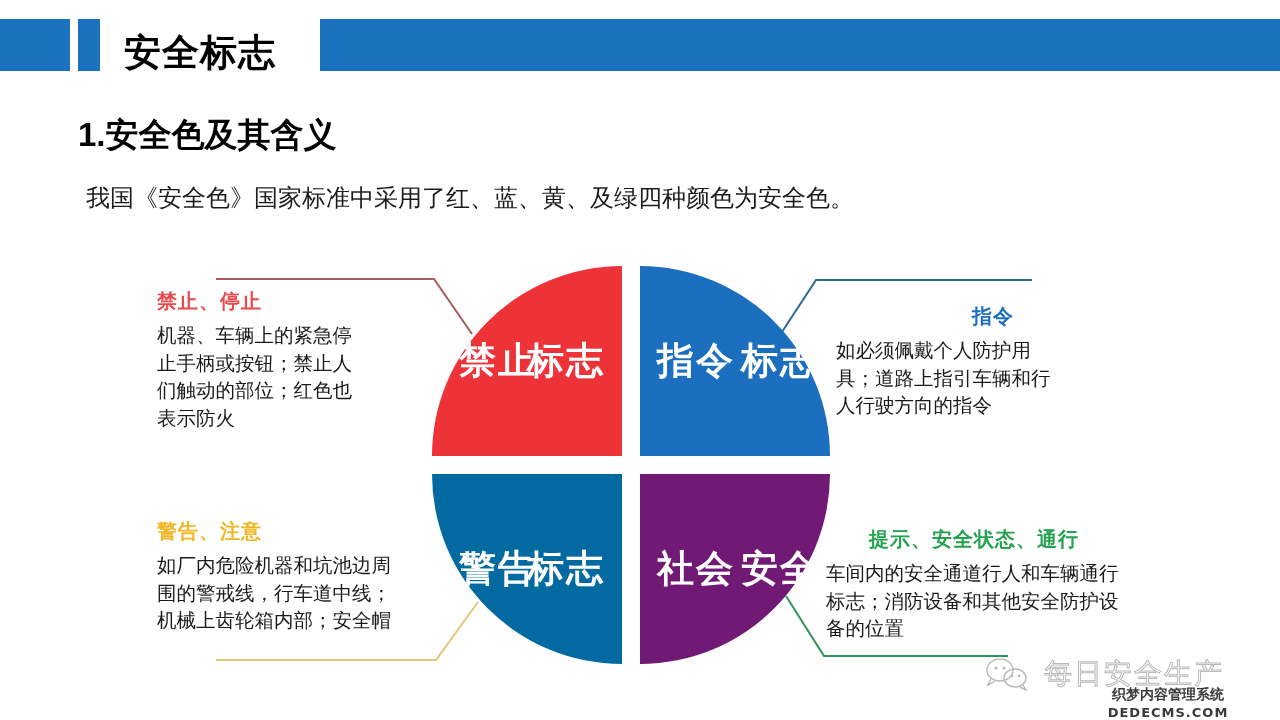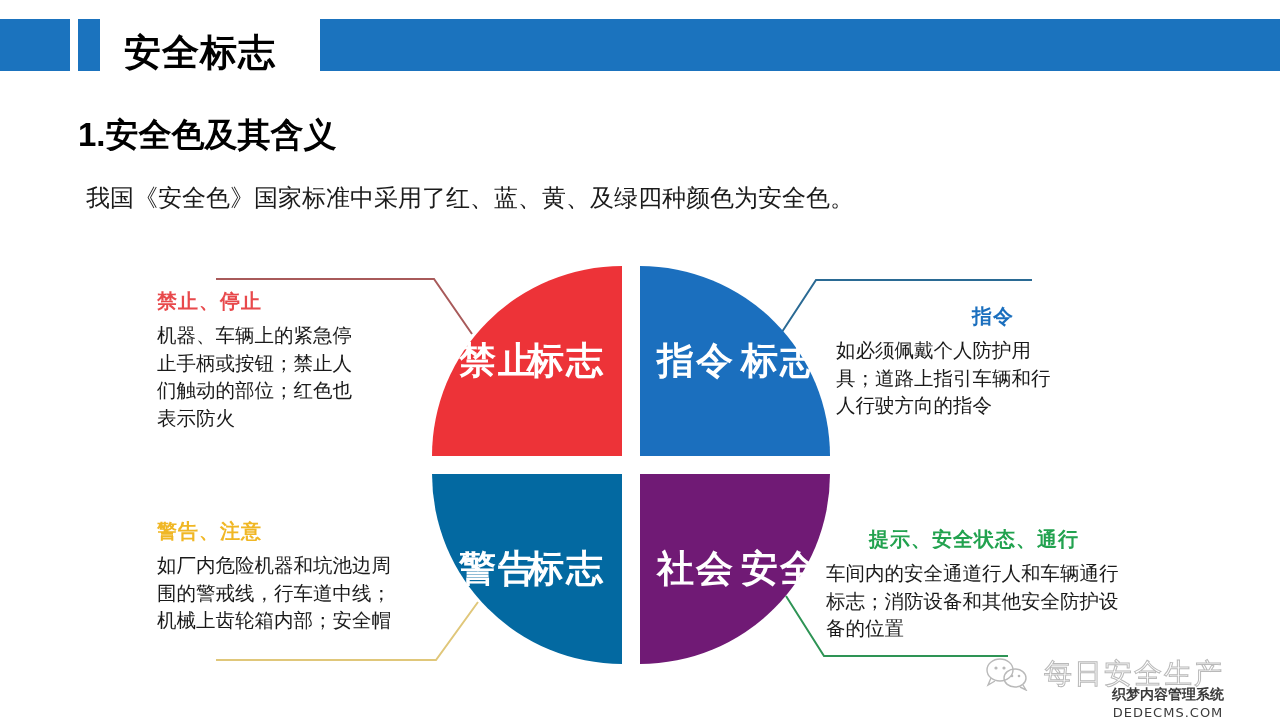--- a/index.html
+++ b/index.html
@@ -176,21 +176,21 @@
     font-family: "DejaVu Sans", sans-serif;
   }
   .wm-dede .l1 {
     font-size: 14px;
     font-weight: bold;
     letter-spacing: 0px;
     white-space: nowrap;
   }
   .wm-dede .l2 {
     font-size: 13px;
-    font-weight: normal;
+    font-weight: bold;
     letter-spacing: 1px;
     white-space: nowrap;
     margin-top: 1px;
   }
 </style>
 </head>
 <body>
 
 <div class="header">
   <div class="hdr-block b1"></div>

